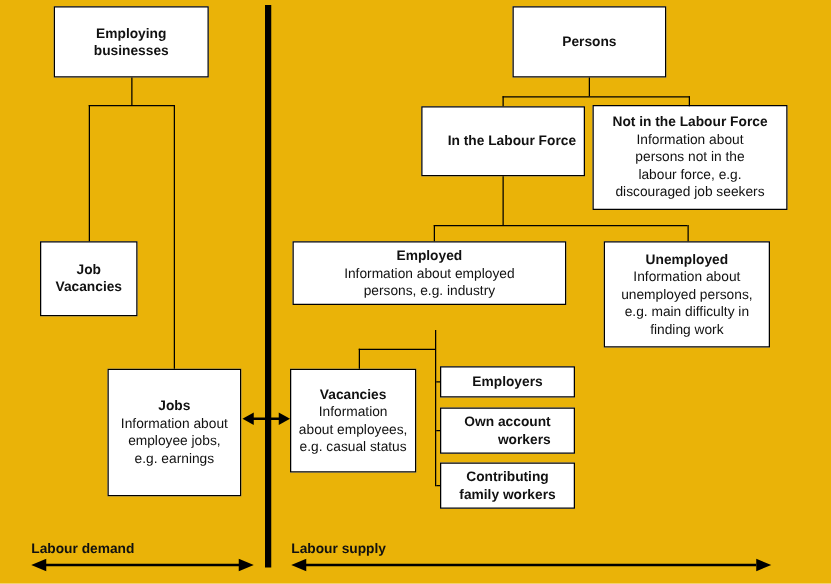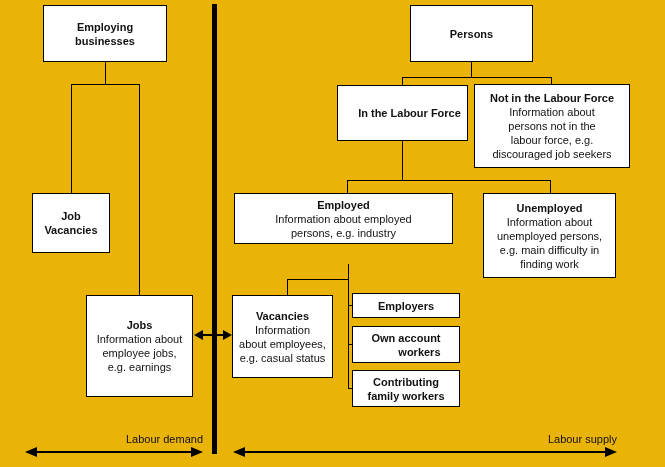--- a/index.html
+++ b/index.html
@@ -17,21 +17,21 @@
   .desc{white-space:pre-line;}
   .vl{position:absolute;width:1px;background:#000;}
   .hl{position:absolute;height:1px;background:#000;}
   .divider{position:absolute;background:#000;}
   .shaft{position:absolute;background:#000;}
   .ah{position:absolute;width:0;height:0;}
   .ah.left{border-top:5px solid transparent;border-bottom:5px solid transparent;border-right:12px solid #000;}
   .ah.right{border-top:5px solid transparent;border-bottom:5px solid transparent;border-left:12px solid #000;}
   .ah.sm-left{border-top:5px solid transparent;border-bottom:5px solid transparent;border-right:9px solid #000;}
   .ah.sm-right{border-top:5px solid transparent;border-bottom:5px solid transparent;border-left:9px solid #000;}
-  .axis-label{position:absolute;font-size:11px;font-weight:normal;text-align:right;line-height:13px;}
+  .axis-label{position:absolute;font-size:11px;font-weight:bold;text-align:left;line-height:13px;}
 </style>
 </head>
 <body>
 
 <div id="canvas">
 
   <div class="box" style="left:43px;top:5px;width:124px;height:57px;">
     <div class="title">Employing
 businesses</div>
   </div>

